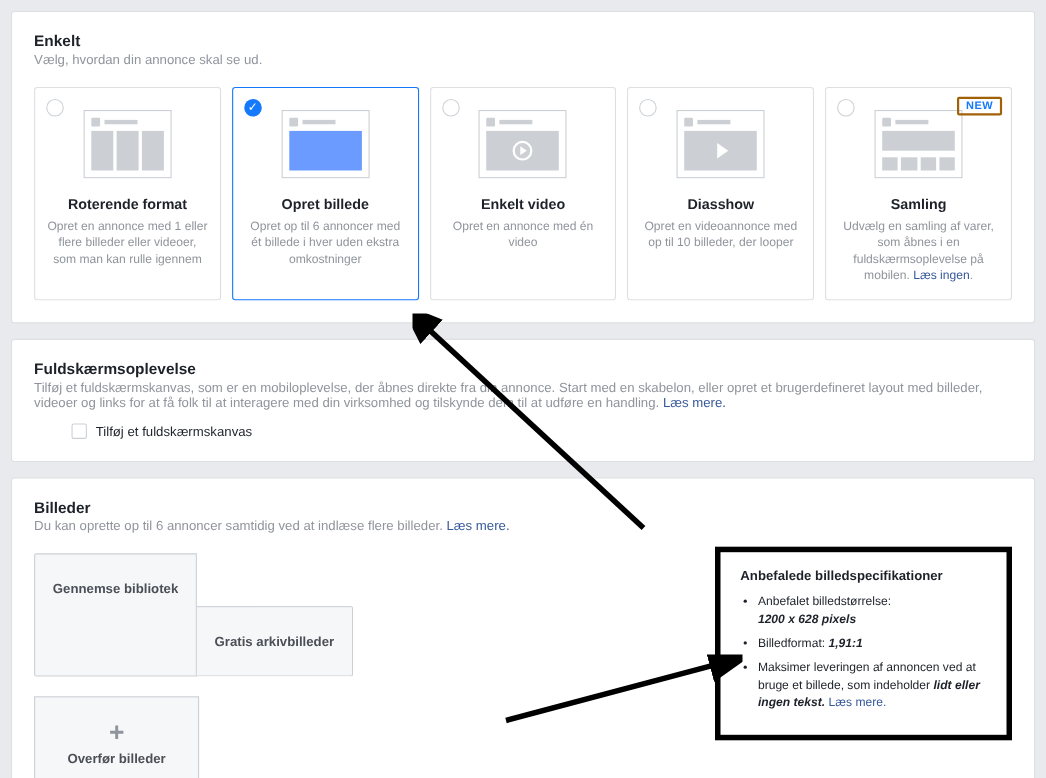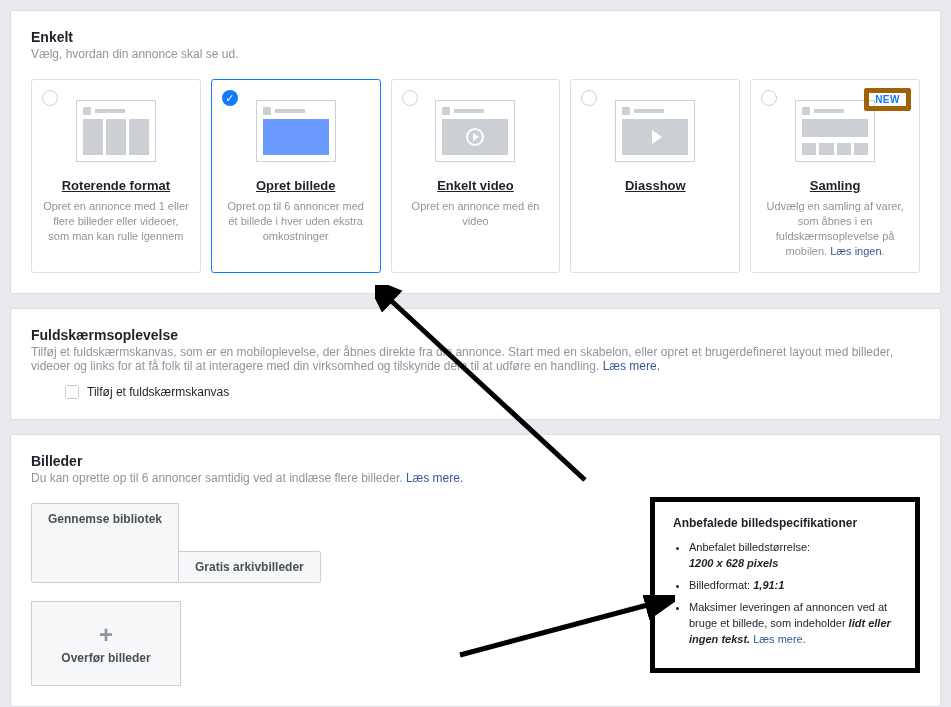--- a/index.html
+++ b/index.html
@@ -64,21 +64,21 @@
     background:#1479fb;
     color:#fff;
     font-size:11px;
     line-height:16px;
     text-align:center;
   }
   .new-badge{
     position:absolute;
     top:8px;
     right:8px;
-    border:5px solid #a16207;
+    border:2px solid #a16207;
     color:#1479fb;
     font-size:10px;
     font-weight:bold;
     padding:1px 6px;
     border-radius:2px;
     letter-spacing:0.5px;
   }
   .thumb-wrap{
     height:78px;
     display:flex;
@@ -116,21 +116,20 @@
     content:"";width:0;height:0;border-left:10px solid #fff;border-top:7px solid transparent;border-bottom:7px solid transparent;margin-left:3px;
   }
   .th-body.grid{flex-direction:column;}
   .th-body.grid .row1{flex:1.4;background:#ccd0d5;margin-bottom:3px;}
   .th-body.grid .row2{flex:1;display:flex;gap:3px;}
   .th-body.grid .row2 .cell{flex:1;background:#ccd0d5;}
   .card h4{
     font-size:13px;
     font-weight:bold;
     margin-bottom:6px;
-    text-decoration:underline;
   }
   .card p{
     font-size:11px;
     line-height:1.35;
     color:#90949c;
   }
 
   
   .chk-row{
     display:flex;align-items:center;margin-top:6px;padding-left:34px;
@@ -144,21 +143,21 @@
   .billeder-body{
     display:flex;
     gap:40px;
     align-items:flex-start;
   }
   .left-col{flex:1;}
   .btn-group{display:flex;margin-bottom:18px;}
   .btn{
     background:#f6f7f9;
     border:1px solid #ccd0d5;
-    padding:8px 16px;
+    padding:24px 16px;
     font-size:12px;
     font-weight:bold;
     color:#4b4f56;
     cursor:pointer;
   }
   .btn:first-child{border-radius:2px 0 0 2px;}
   .btn:last-child{border-left:none;border-radius:0 2px 2px 0;margin-top:48px;}
   .upload-card{
     width:150px;
     height:85px;
@@ -273,20 +272,21 @@
       <div class="thumb-wrap">
         <div class="thumb">
             <div class="th-head">
               <div class="th-dot"></div>
               <div class="th-line"></div>
             </div>
             <div class="th-body play2"></div>
           </div>
       </div>
       <h4>Diasshow</h4>
+      <p>Opret en videoannonce med op til 10 billeder, der looper</p>
     </div>
 
     <div class="card">
       <div class="radio"></div>
       <div class="new-badge">NEW</div>
       <div class="thumb-wrap">
         <div class="thumb">
             <div class="th-head">
               <div class="th-dot"></div>
               <div class="th-line"></div>

